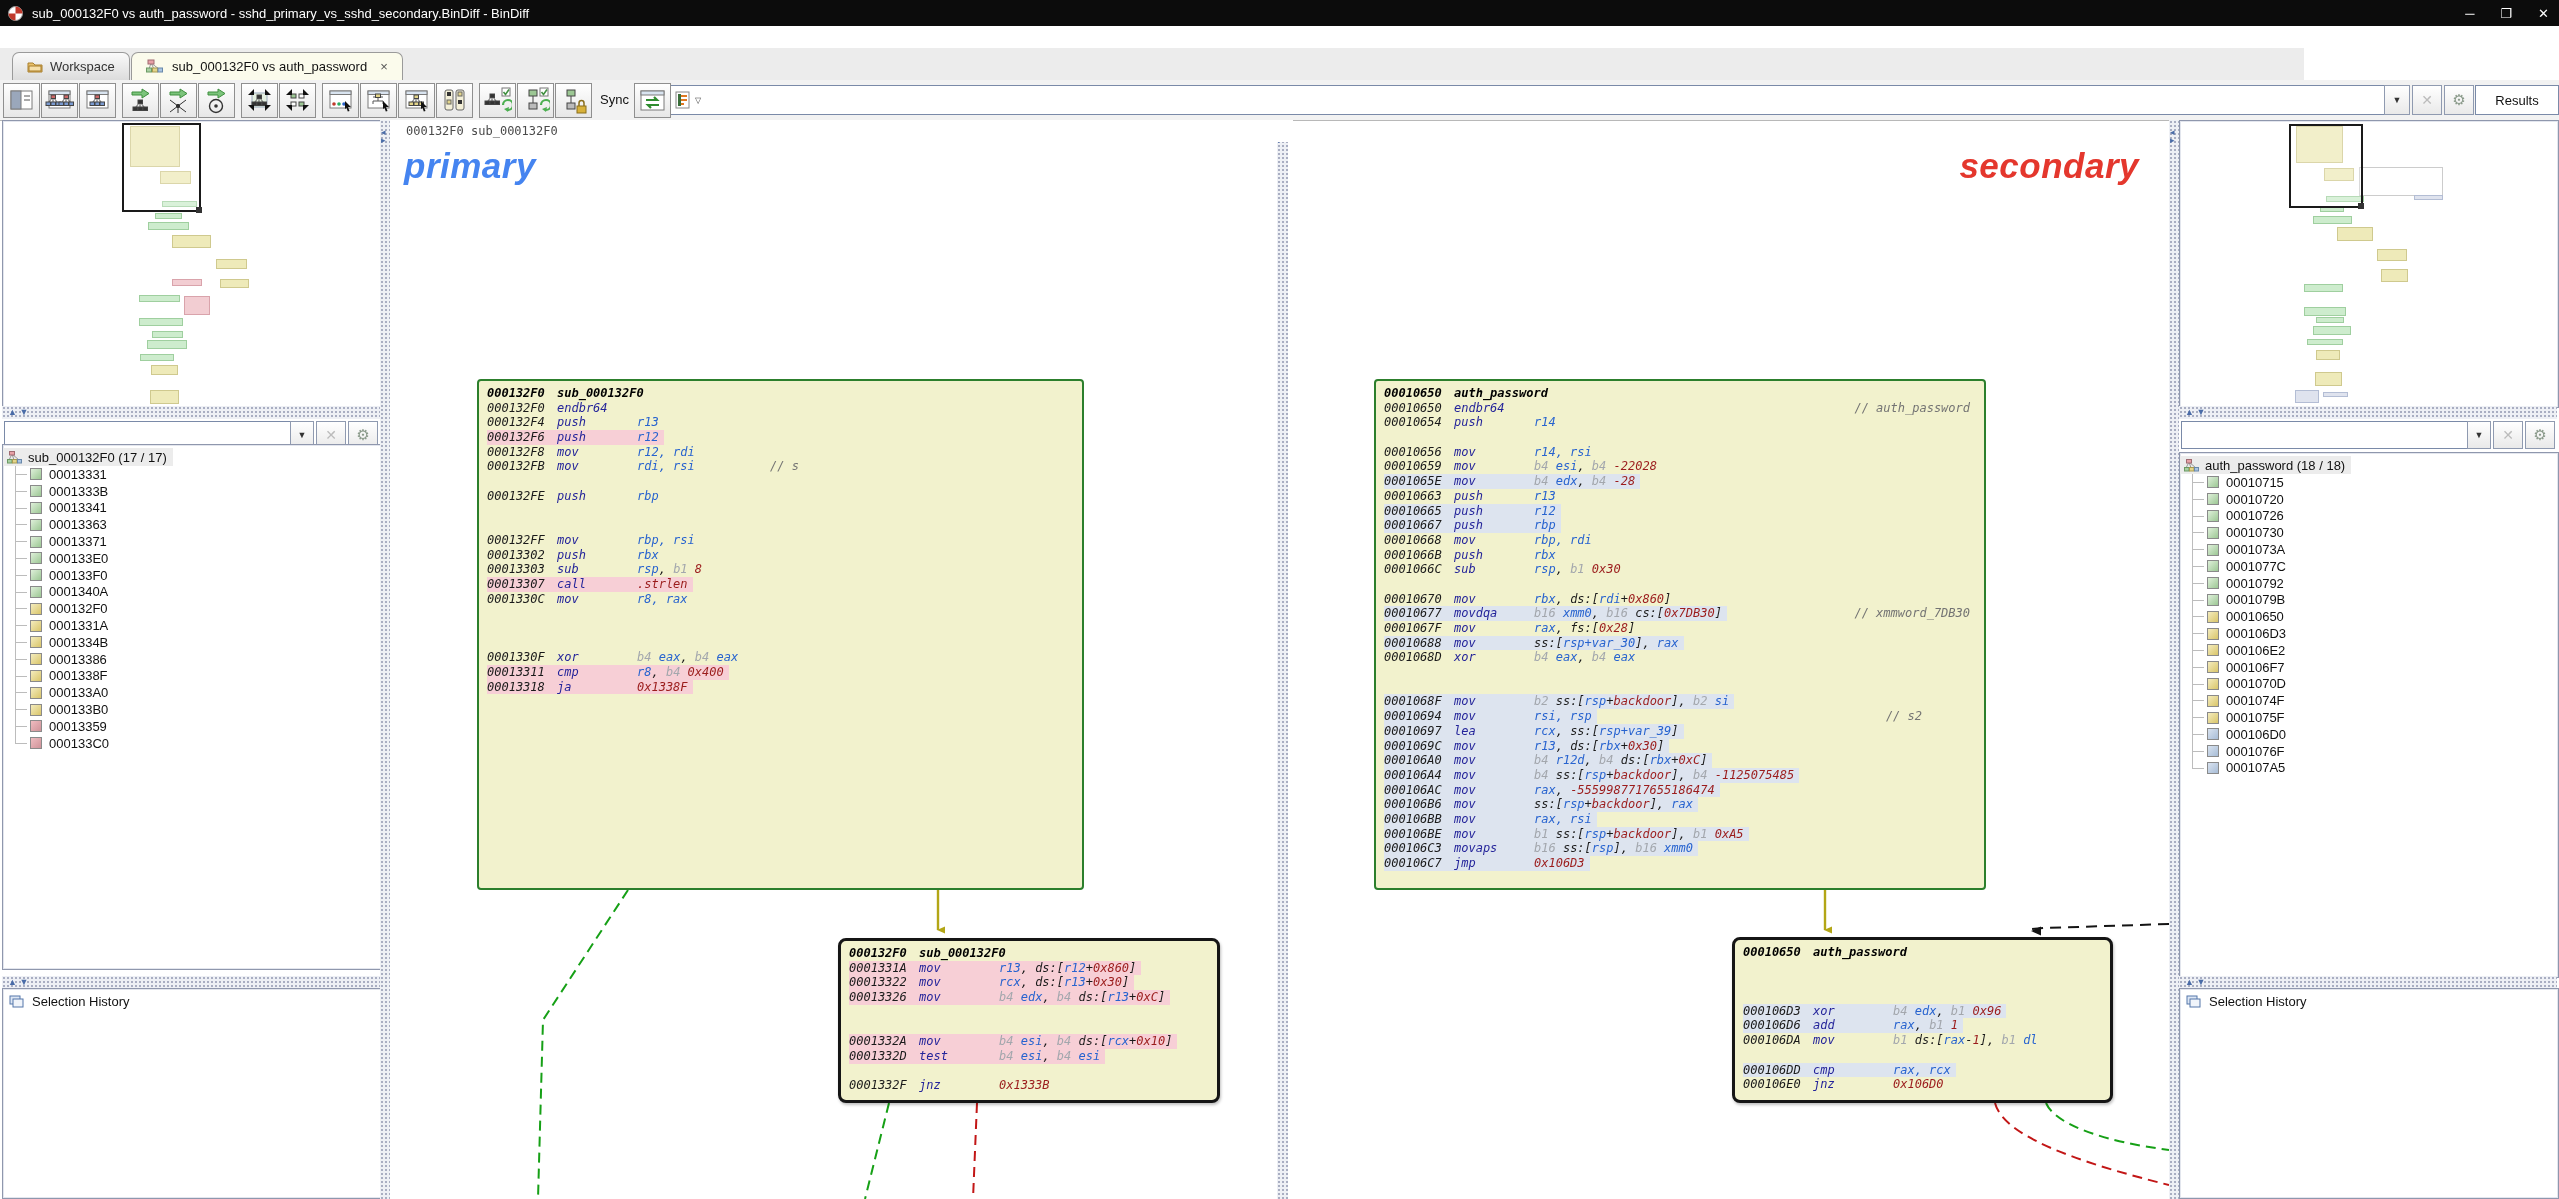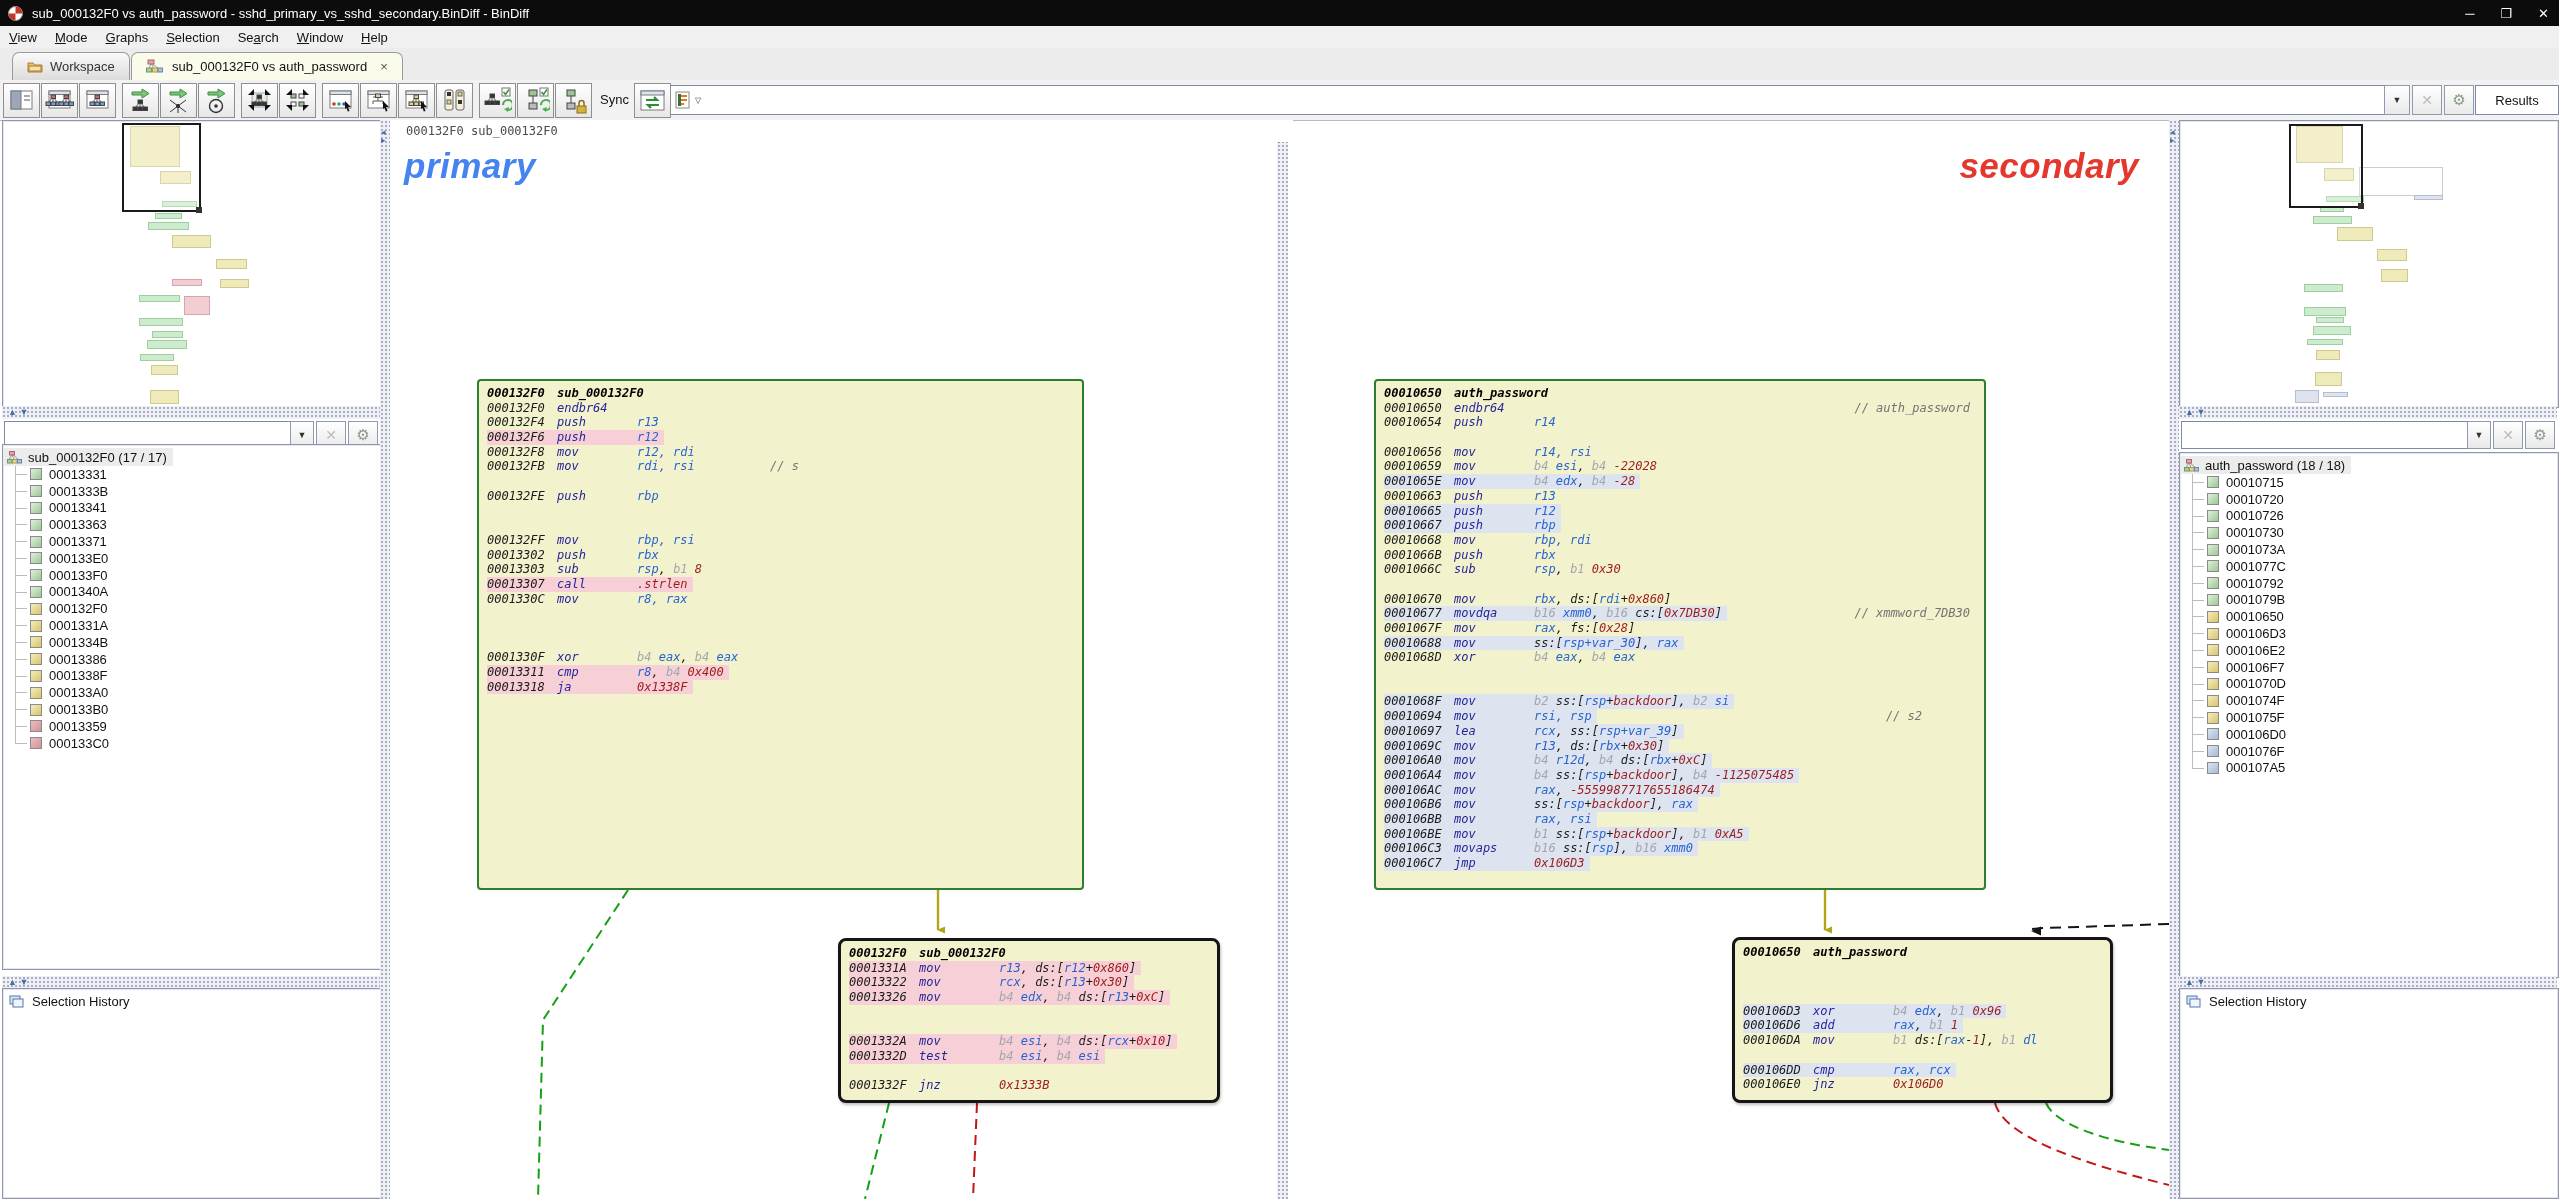--- a/index.html
+++ b/index.html
@@ -9,21 +9,21 @@
   
   #titlebar{left:0;top:0;width:2559px;height:26px;background:#0c0c0c;color:#fff;display:flex;align-items:center;}
   #titlebar .tlabel{margin-left:8px;font-size:13px;}
   #win-controls{position:absolute;right:10px;top:0;height:26px;display:flex;gap:26px;align-items:center;color:#fff;font-size:13px;}
   #win-controls span{cursor:default;}
   
   #menubar{left:0;top:26px;width:2559px;height:22px;background:#f0f0f0;border-bottom:1px solid #d6d6d6;display:flex;align-items:center;}
   .menu-item{padding:2px 9px;font-size:13px;color:#111;}
   .menu-item u{text-decoration:underline;}
   
-  #tabbar{left:0;top:48px;width:2559px;height:32px;background:#ececec;border-bottom:6px solid #a3a3a3;}
+  #tabbar{left:0;top:48px;width:2304px;height:32px;background:#ececec;border-bottom:6px solid #a3a3a3;}
   .tab{position:absolute;top:4px;height:27px;display:flex;align-items:center;gap:7px;padding:0 14px;
        border:1px solid #9a9a9a;border-bottom:none;border-radius:7px 7px 0 0;font-size:13px;}
   .tab.inactive{left:12px;background:linear-gradient(#fafafa,#dcdcdc);color:#333;}
   .tab.active{left:131px;background:#fbfbec;color:#111;gap:9px;}
   .tab .closex{color:#555;font-size:13px;margin-left:4px;}
   
   #toolbar{left:0;top:80px;width:2559px;height:40px;background:#f2f2f2;border-bottom:1px solid #b8b8b8;}
   .tbtn{position:absolute;top:3px;width:35px;height:33px;background:linear-gradient(#ffffff,#e7e7e7);
         border:1px solid #8f8f8f;display:flex;align-items:center;justify-content:center;}
   #sync-label{position:absolute;top:12px;font-size:13px;color:#111;}
@@ -95,29 +95,20 @@
       <path d="M1.5 8.5 A7 7 0 0 0 8.5 15.5 L8.5 8.5 Z" fill="#c0392b"></path>
     </svg>
     <span class="tlabel">sub_000132F0 vs auth_password - sshd_primary_vs_sshd_secondary.BinDiff - BinDiff</span>
     <div id="win-controls">
       <span>─</span>
       <span>❐</span>
       <span>✕</span>
     </div>
   </div>
 
-  <div class="abs" id="menubar">
-      <div class="menu-item"><u>V</u>iew</div>
-      <div class="menu-item"><u>M</u>ode</div>
-      <div class="menu-item"><u>G</u>raphs</div>
-      <div class="menu-item"><u>S</u>election</div>
-      <div class="menu-item">Se<u>a</u>rch</div>
-      <div class="menu-item"><u>W</u>indow</div>
-      <div class="menu-item"><u>H</u>elp</div>
-    </div>
 
   <div class="abs" id="tabbar">
     <div class="tab inactive">
       <svg width="16" height="14">
         <path d="M1 4 L1 12 L15 12 L15 5 L8 5 L6 3 L1 3 Z" fill="#e8c06a" stroke="#a87f2c"></path>
         <path d="M2 6 L14 6 L14 11 L2 11 Z" fill="#f6dfa8" stroke="#a87f2c"></path>
       </svg>
       <span>Workspace</span>
     </div>
     <div class="tab active">

